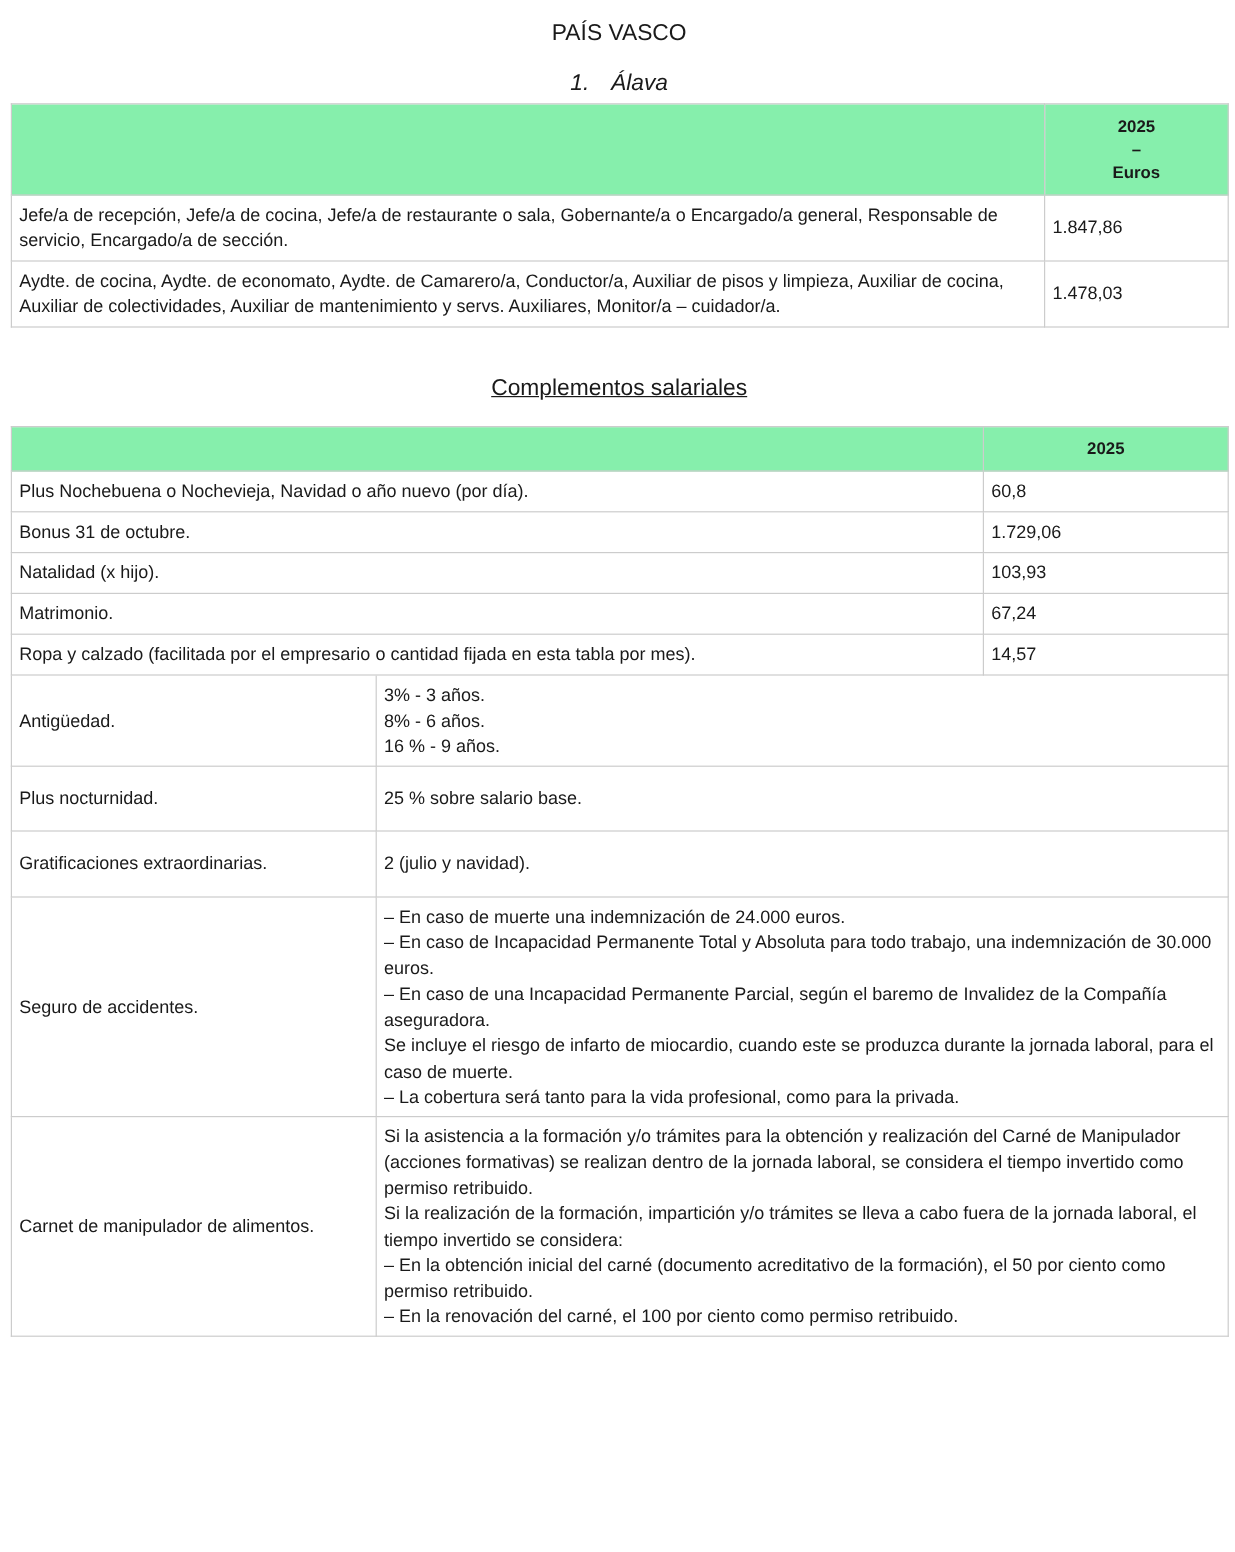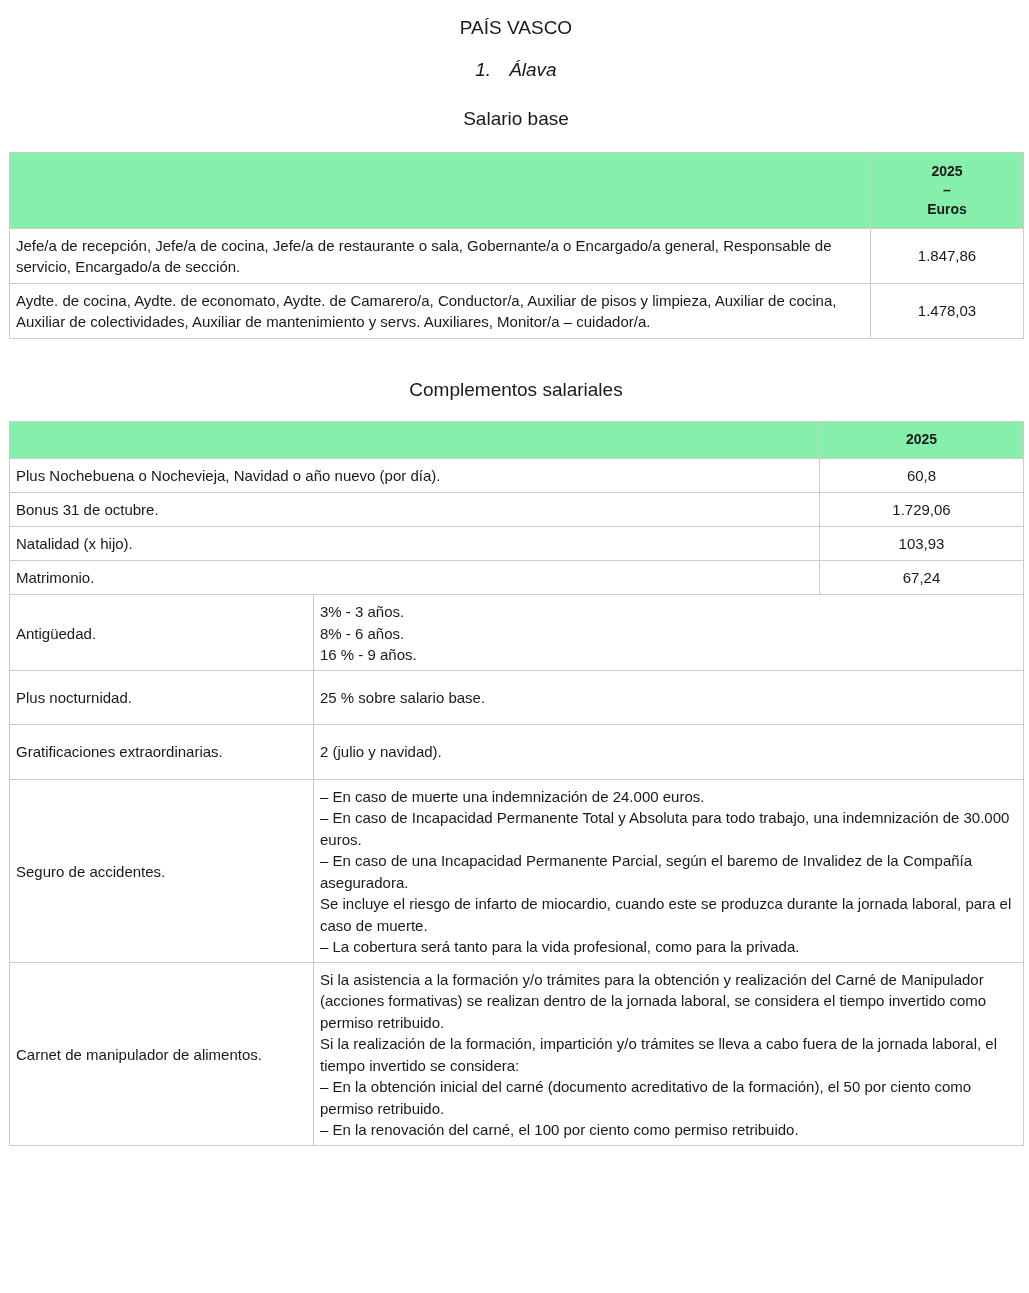--- a/index.html
+++ b/index.html
@@ -23,21 +23,21 @@
       font-style: italic;
       height: 38px;
       line-height: 44px;
     }
     .doc-subtitle .num { margin-right: 18px; }
     .section-title {
       text-align: center;
       font-size: 19px;
     }
     .section-title.first { padding-top: 22px; height: 66px; }
-    .section-title.second { padding-top: 40px; height: 82px; }
+    .section-title.second { padding-top: 40px; height: 82px; text-decoration: underline; }
 
     table {
       border-collapse: collapse;
       width: 1014px;
       table-layout: fixed;
     }
     td, th {
       border: 1px solid #cccccc;
       vertical-align: middle;
       font-weight: normal;
@@ -45,27 +45,27 @@
       font-size: 15px;
     }
     th {
       background: #86efac;
       font-weight: bold;
       font-size: 14px;
       text-align: center;
     }
     .t1 th { height: 76px; line-height: 19px; }
     .t1 td { height: 55px; padding: 4px 6px; }
-    .t1 td.val { text-align: center; }
+    .t1 td.val { text-align: left; }
     .t1 col.c1 { width: 861px; }
     .t1 col.c2 { width: 153px; }
 
     .t2 th { height: 37px; }
     .t2 td { height: 34px; padding: 4px 6px; }
-    .t2 td.val { text-align: center; }
+    .t2 td.val { text-align: left; }
     .t2 col.c1 { width: 810px; }
     .t2 col.c2 { width: 204px; }
 
     .t3 { border-top: none; }
     .t3 td { padding: 6px 6px 4px 6px; }
     .t3 col.c1 { width: 304px; }
     .t3 col.c2 { width: 710px; }
     .t3 tr:first-child td { border-top: none; }
     .t3 td.detail div { line-height: 21.5px; }
     .t3 td.short { height: 34px; padding: 16px 6px; }
@@ -73,21 +73,20 @@
   </style>
 </head>
 <body>
 
 <div class="page">
   <div class="doc-title">PAÍS VASCO</div>
   <div class="doc-subtitle">
     <span class="num">1.</span><span>Álava</span>
   </div>
 
-  <div class="section-title first">Salario base</div>
 
   <table class="t1">
     <colgroup>
         <col class="c1">
         <col class="c2">
       </colgroup>
     <thead>
       <tr>
         <th></th>
         <th>
@@ -132,20 +131,24 @@
         <td class="val">1.729,06</td>
       </tr>
       <tr>
         <td>Natalidad (x hijo).</td>
         <td class="val">103,93</td>
       </tr>
       <tr>
         <td>Matrimonio.</td>
         <td class="val">67,24</td>
       </tr>
+      <tr>
+        <td>Ropa y calzado (facilitada por el empresario o cantidad fijada en esta tabla por mes).</td>
+        <td class="val">14,57</td>
+      </tr>
     </tbody>
   </table>
 
   <table class="t3">
     <colgroup>
         <col class="c1">
         <col class="c2">
       </colgroup>
     <tbody>
       <tr>

